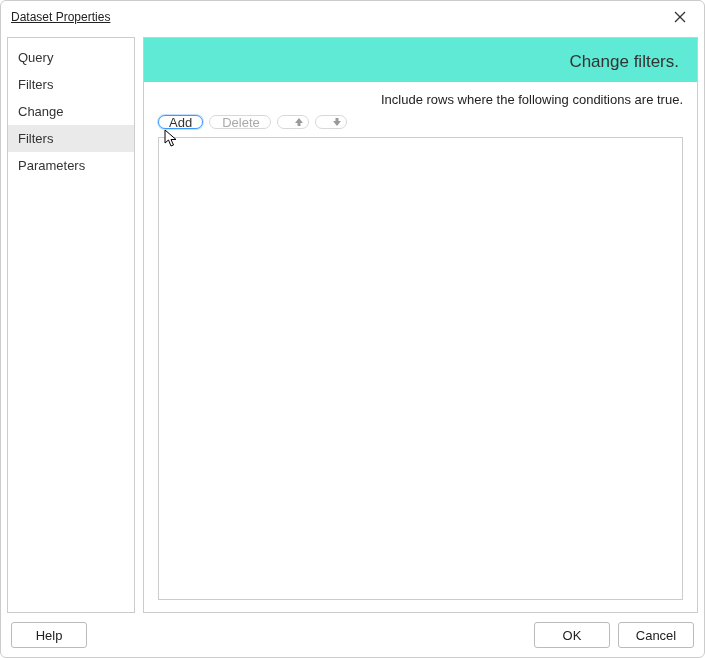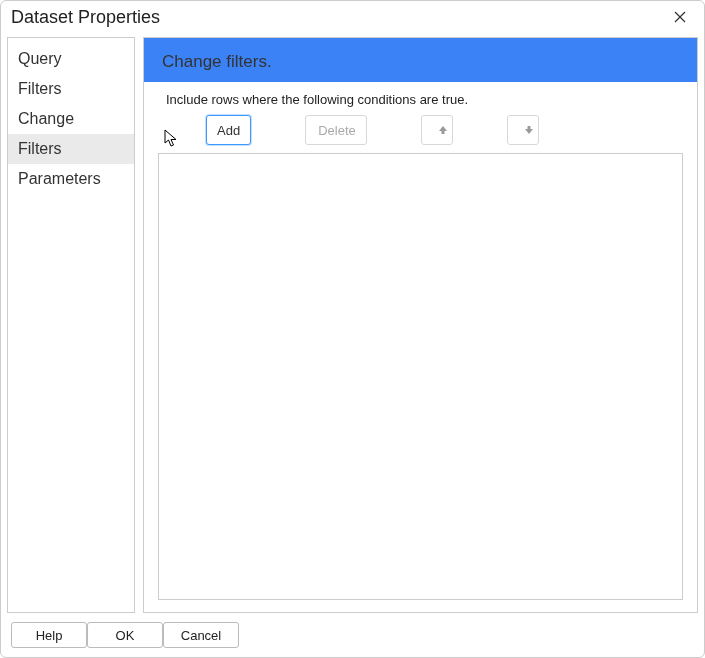--- a/index.html
+++ b/index.html
@@ -15,22 +15,23 @@
       overflow: hidden;
     }
     .titlebar {
       display: flex;
       align-items: center;
       justify-content: space-between;
       height: 32px;
       padding: 0 12px 0 10px;
     }
     .titlebar-title {
-      font-size: 18px;
+      font-size: 12px;
       color: #222;
+      text-decoration: underline;
     }
     .close-btn {
       width: 24px;
       height: 24px;
       display: flex;
       align-items: center;
       justify-content: center;
       cursor: pointer;
     }
     .close-btn svg { width: 12px; height: 12px; }
@@ -43,35 +44,36 @@
     }
     .sidebar {
       width: 128px;
       border: 1px solid #ccc;
       background: #fff;
       display: flex;
       flex-direction: column;
       padding: 6px 0;
     }
     .sidebar-item {
-      font-size: 16px;
+      font-size: 13px;
       color: #333;
       padding: 6px 10px;
       cursor: pointer;
     }
     .sidebar-item.selected {
       background: #eaeaea;
     }
     .main {
       flex: 1;
       border: 1px solid #ccc;
-      background: #3b82f6;
+      background: #5eead4;
       display: flex;
       flex-direction: column;
       min-height: 0;
+      text-align: right;
     }
     .main-header {
       padding: 14px 18px 10px 18px;
       font-size: 17px;
       color: #333;
     }
     .main-content {
       flex: 1;
       background: #fff;
       margin: 0;
@@ -85,54 +87,54 @@
       color: #222;
       margin-bottom: 8px;
       padding-left: 8px;
     }
     .toolbar {
       display: flex;
       gap: 6px;
       margin-bottom: 8px;
     }
     .tbtn {
-      height: 30px;
+      height: 14px;
       min-width: 32px;
       padding: 0 10px;
       font-size: 13px;
       color: #555;
       background: #fff;
       border: 1px solid #d8d8d8;
-      border-radius: 3px;
+      border-radius: 8px;
       display: flex;
       align-items: center;
       justify-content: center;
       cursor: pointer;
-      margin-left: 48px;
     }
     .tbtn.highlight {
       border-color: #3b99fc;
       box-shadow: 0 0 0 1px rgba(59,153,252,.3);
       color: #333;
     }
     .tbtn.iconbtn { padding: 0; width: 32px; color: #888; }
     .tbtn.disabled { color: #aaa; padding-left: 12px; }
     .tbtn svg { width: 10px; height: 10px; }
     .listbox {
       flex: 1;
       border: 1px solid #ccc;
       background: #fff;
     }
     .footer {
       height: 44px;
       display: flex;
       align-items: center;
+      justify-content: space-between;
       padding: 0 10px;
     }
-    .footer-right { display: flex; }
+    .footer-right { display: flex; gap: 8px; }
     .dlg-btn {
       min-width: 76px;
       height: 26px;
       font-size: 13px;
       color: #222;
       background: #fff;
       border: 1px solid #bbb;
       border-radius: 3px;
       display: flex;
       align-items: center;

